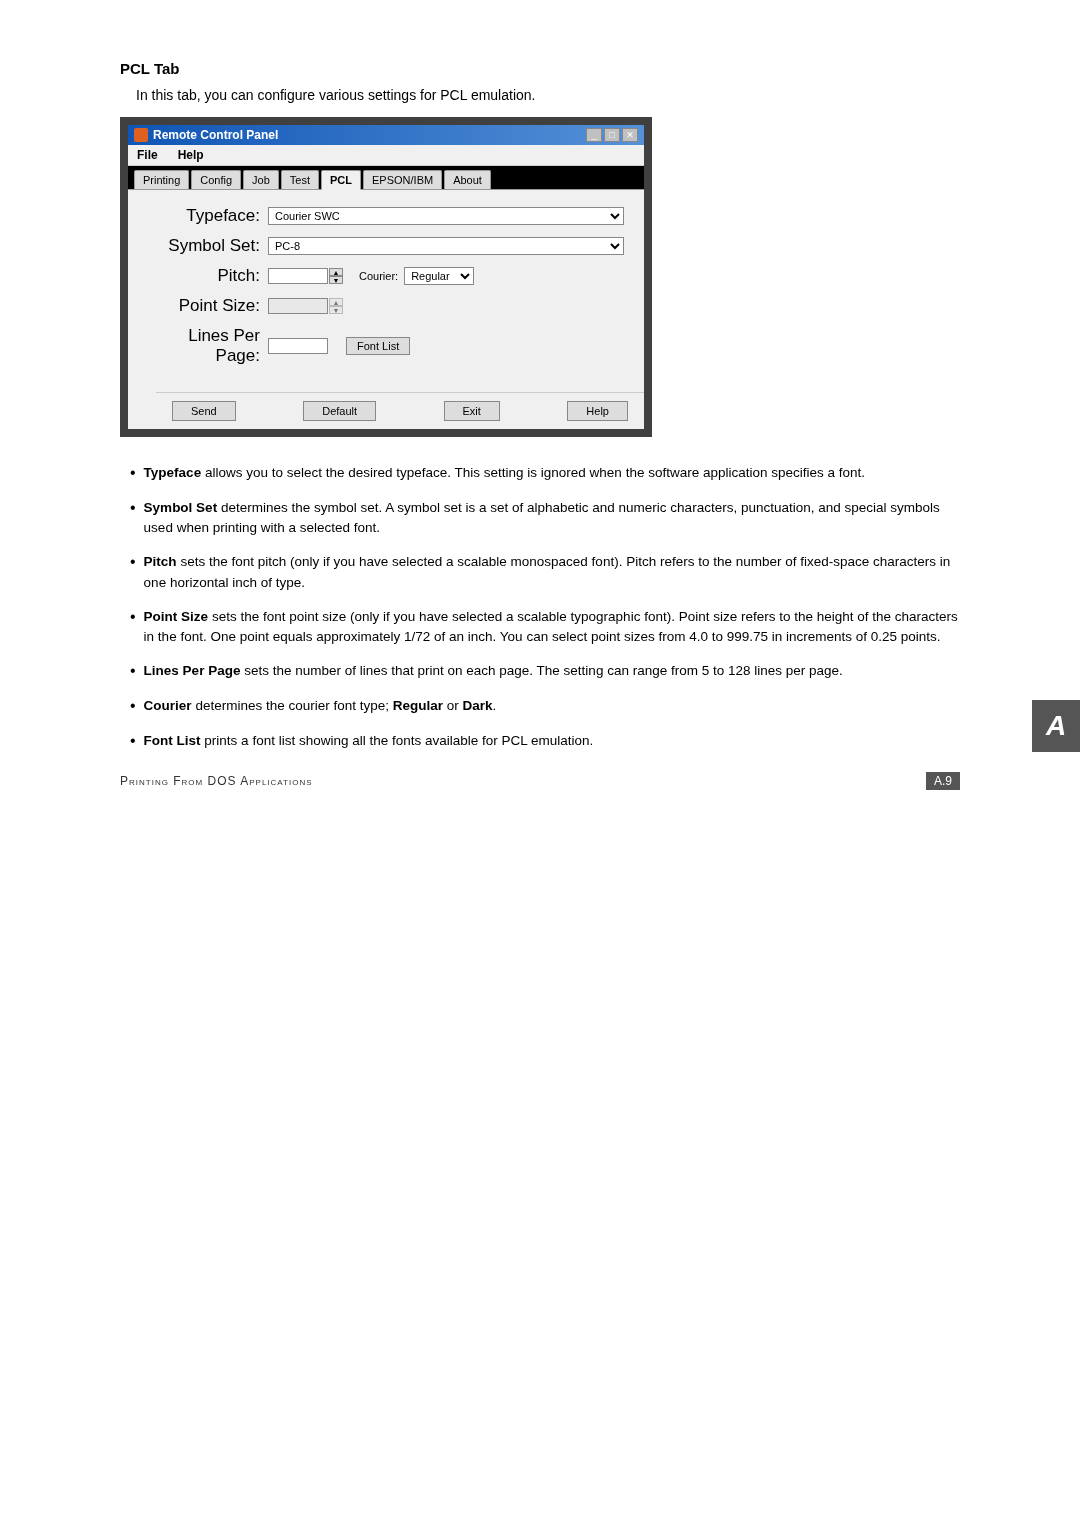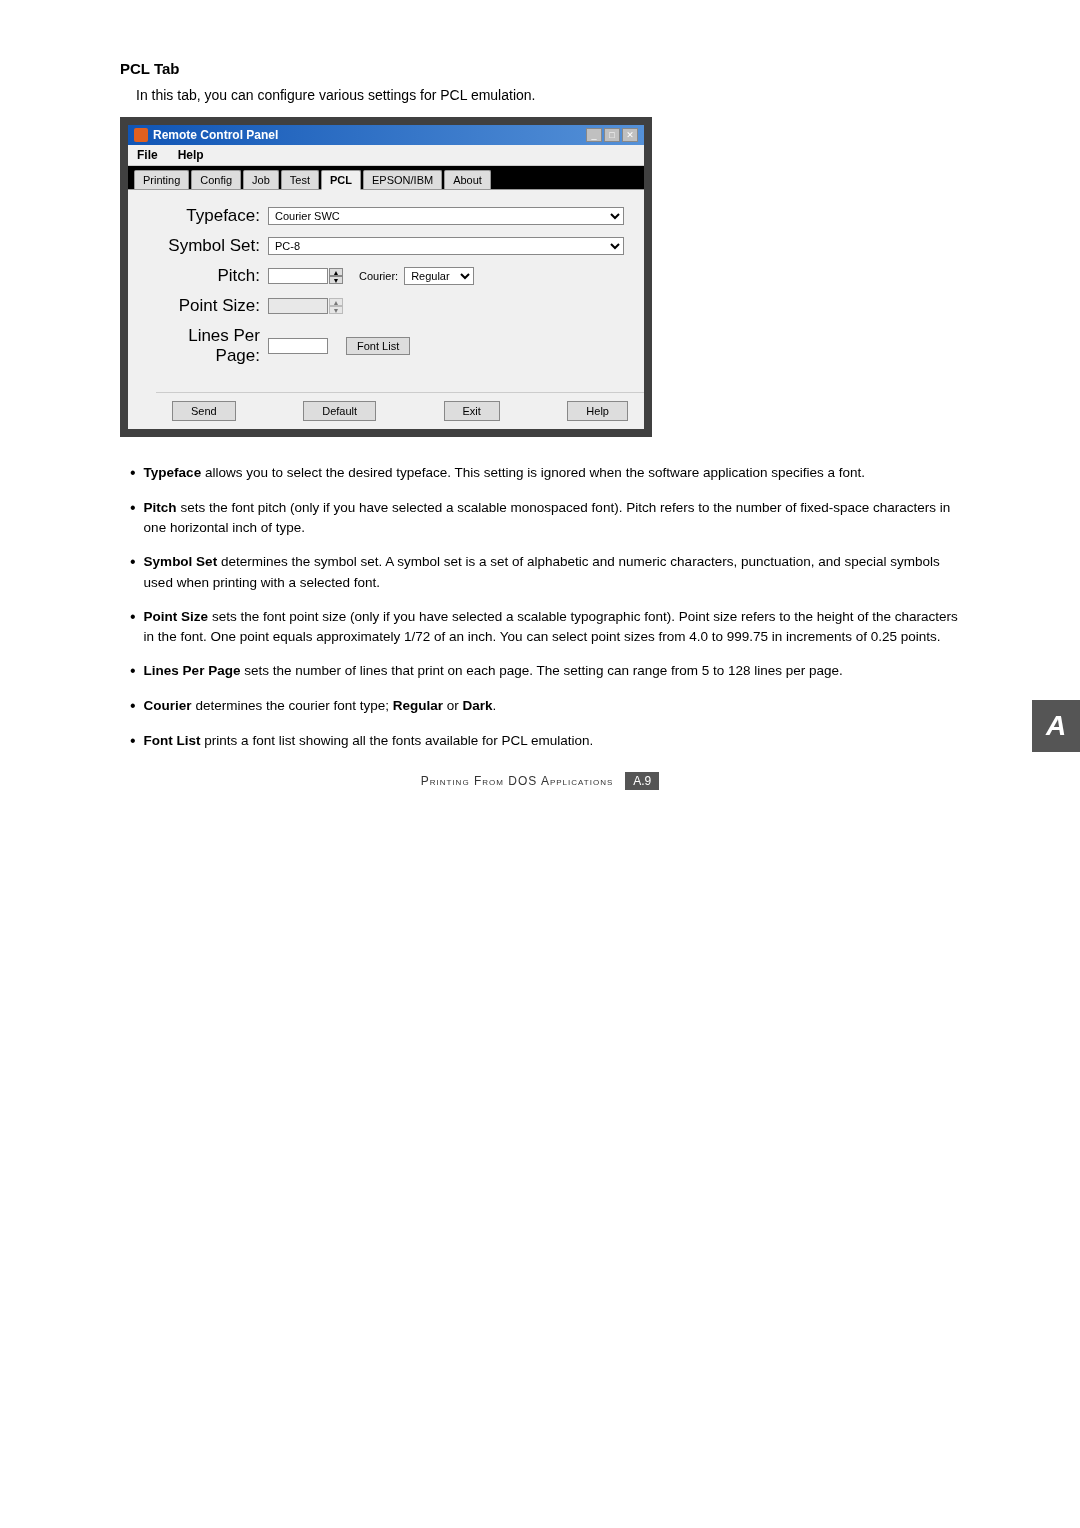--- a/index.html
+++ b/index.html
@@ -238,21 +238,21 @@
       align-items: center;
       justify-content: center;
       font-size: 28px;
       font-weight: bold;
       font-style: italic;
     }
 
     
     .page-footer {
       display: flex;
-      justify-content: center;
+      justify-content: space-between;
       align-items: center;
       margin-top: 13px;
       font-size: 12px;
       color: #333;
       gap: 12px;
     }
     .footer-page-label {
       font-variant: small-caps;
       letter-spacing: 1px;
     }
@@ -374,24 +374,24 @@
       <button class="footer-btn">Exit</button>
       <button class="footer-btn">Help</button>
     </div>
   </div>
 
   <ul class="bullet-list">
     <li>
       <span><b>Typeface</b> allows you to select the desired typeface. This setting is ignored when the software application specifies a font.</span>
     </li>
     <li>
+      <span><b>Symbol Set</b> determines the symbol set. A symbol set is a set of alphabetic and numeric characters, punctuation, and special symbols used when printing with a selected font.</span>
+    </li>
+    <li>
       <span><b>Pitch</b> sets the font pitch (only if you have selected a scalable monospaced font). Pitch refers to the number of fixed-space characters in one horizontal inch of type.</span>
-    </li>
-    <li>
-      <span><b>Symbol Set</b> determines the symbol set. A symbol set is a set of alphabetic and numeric characters, punctuation, and special symbols used when printing with a selected font.</span>
     </li>
     <li>
       <span><b>Point Size</b> sets the font point size (only if you have selected a scalable typographic font). Point size refers to the height of the characters in the font. One point equals approximately 1/72 of an inch. You can select point sizes from 4.0 to 999.75 in increments of 0.25 points.</span>
     </li>
     <li>
       <span><b>Lines Per Page</b> sets the number of lines that print on each page. The setting can range from 5 to 128 lines per page.</span>
     </li>
     <li>
       <span><b>Courier</b> determines the courier font type; <b>Regular</b> or <b>Dark</b>.</span>
     </li>

